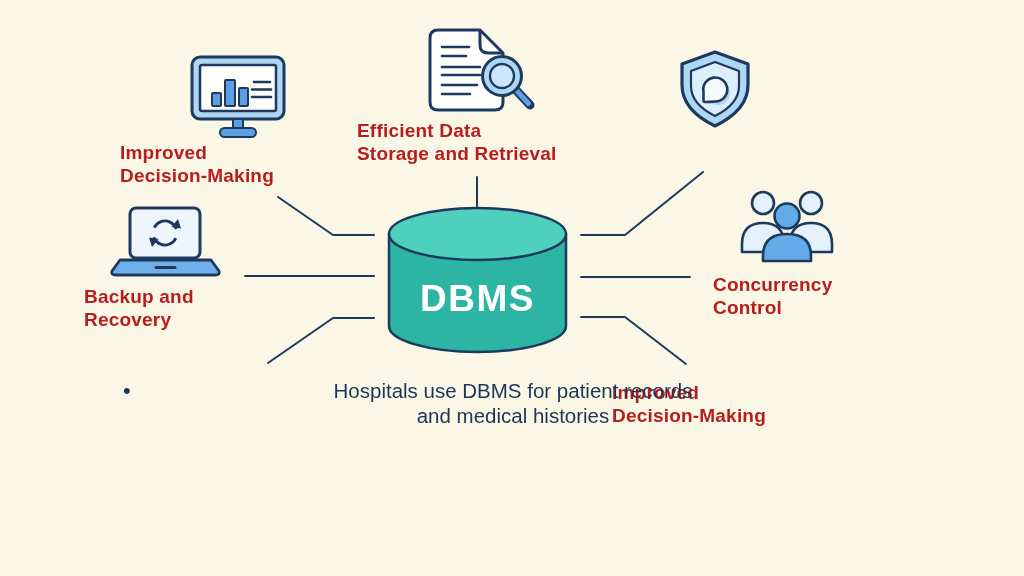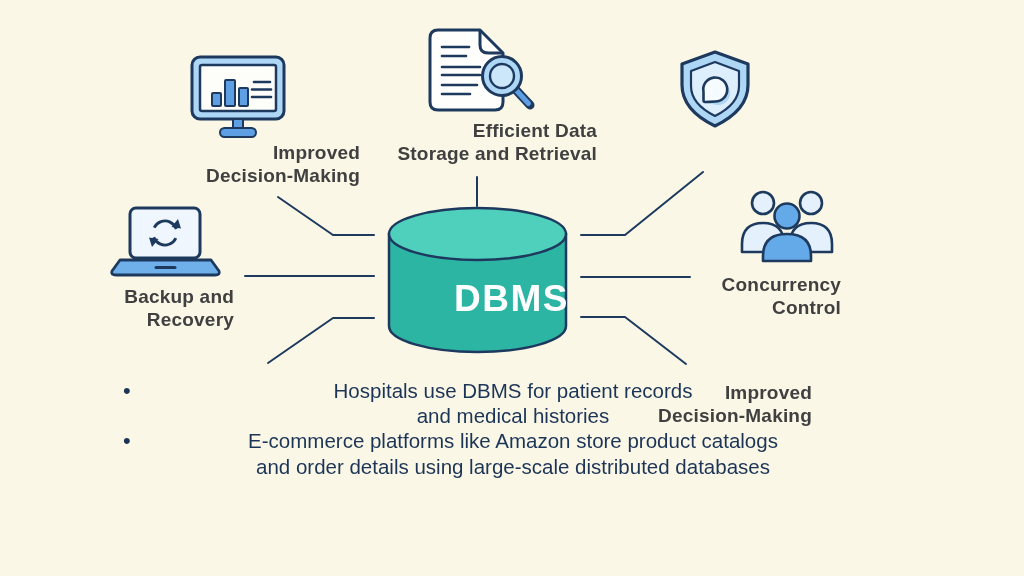--- a/index.html
+++ b/index.html
@@ -11,32 +11,32 @@
     background: #faf7e6;
     overflow: hidden;
   }
   .abs { position: absolute; }
   svg.connectors {
     position: absolute; left:0; top:0; width:1024px; height:576px;
     pointer-events: none;
   }
   .node-label {
     position: absolute;
-    text-align: right;
+    text-align: left;
     font-weight: 700;
     font-size: 19px;
     line-height: 23px;
-    color: #404040;
+    color: #b91c1c;
     white-space: pre-line;
     letter-spacing: 0.2px;
   }
   .dbms-label {
     position: absolute;
     left: 386px; top: 278px; width: 183px;
-    text-align: right;
+    text-align: center;
     font-size: 37px;
     font-weight: 700;
     color: #ffffff;
     letter-spacing: 1.5px;
   }
   ul.use-cases {
     position: absolute;
     left: 110px; top: 369px;
     width: 760px;
     margin: 9px; padding: 0;
@@ -137,26 +137,24 @@
       <circle cx="25" cy="13" r="11"></circle>
       <path d="M 4 62 L 4 54 Q 4 33 25 33 Q 46 33 46 54 L 46 62 Z"></path>
       <circle cx="73" cy="13" r="11"></circle>
       <path d="M 52 62 L 52 54 Q 52 33 73 33 Q 94 33 94 54 L 94 62 Z"></path>
     </g>
     <g fill="#64a9e8" stroke="#1d3a5e" stroke-width="2.6" stroke-linejoin="round">
       <circle cx="49" cy="26" r="12.5"></circle>
       <path d="M 25 71 L 25 66 Q 25 44 49 44 Q 73 44 73 66 L 73 71 Z"></path>
     </g>
   </svg>
-  <div class="node-label" style="left:691px; top:273px; width:150px;">Concurrency
+  <div class="node-label" style="left:713px; top:273px; width:150px;">Concurrency
 Control</div>
 
   <div class="node-label" style="left:612px; top:381px; width:200px;">Improved
 Decision-Making</div>
 
   <ul class="use-cases">
     <li>Hospitals use DBMS for patient records
 and medical histories</li>
-    <li>E-commerce platforms like Amazon store product catalogs
-and order details using large-scale distributed databases</li>
   </ul>
 
 </div>
 
 </body></html>

